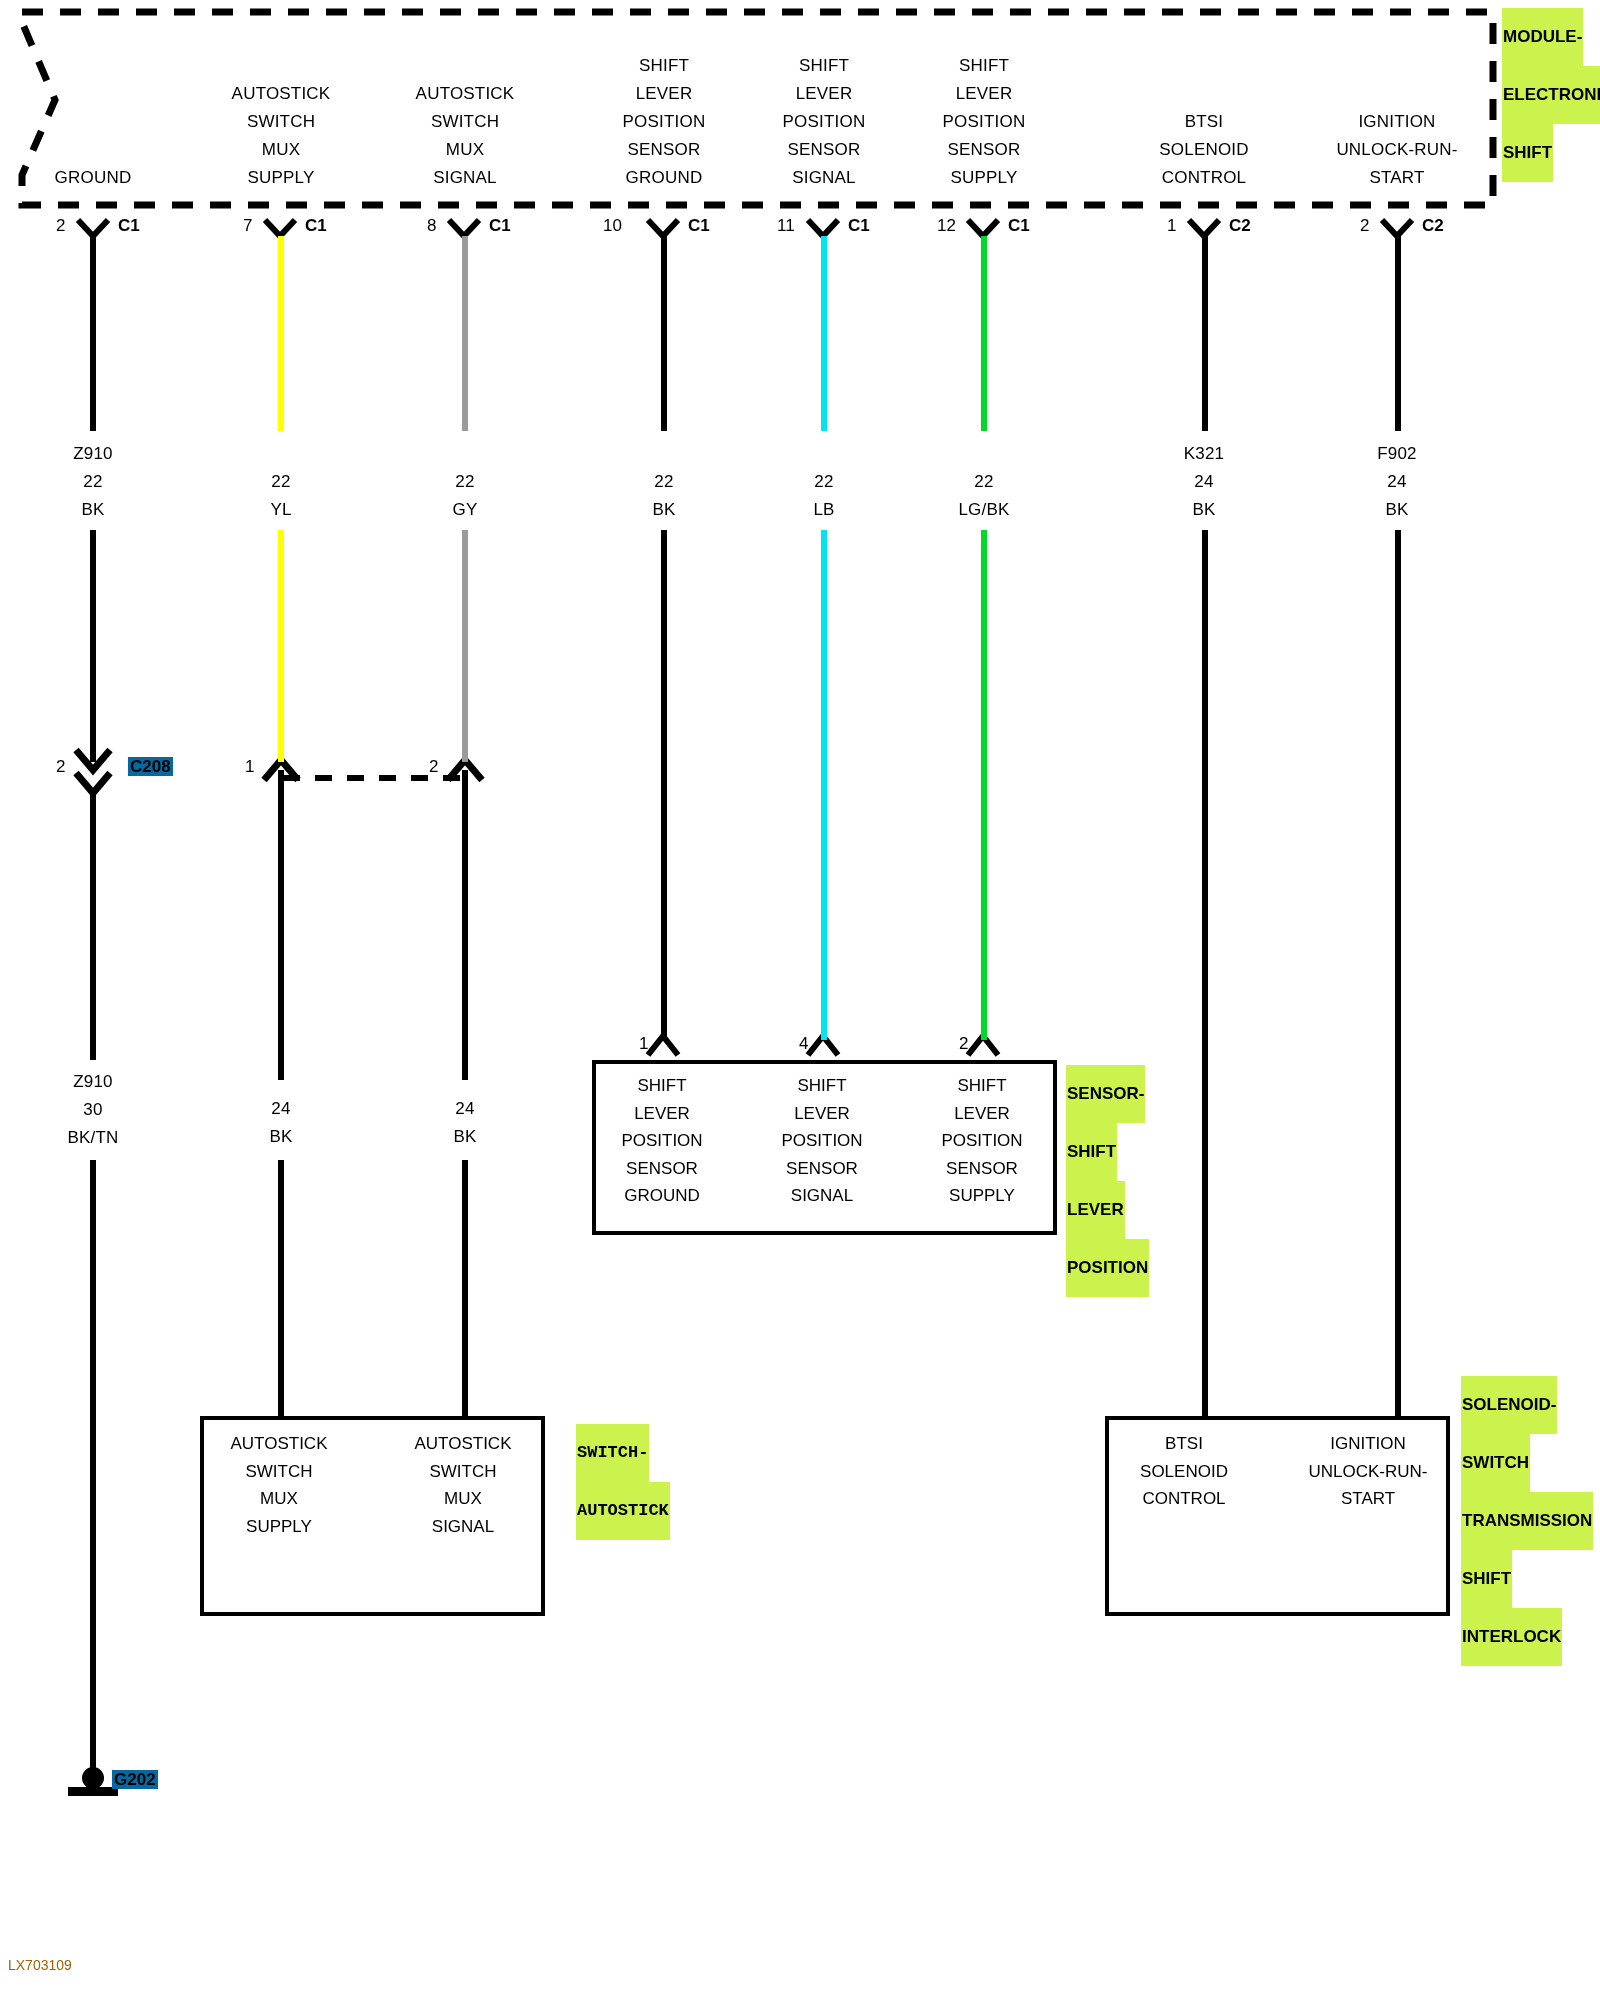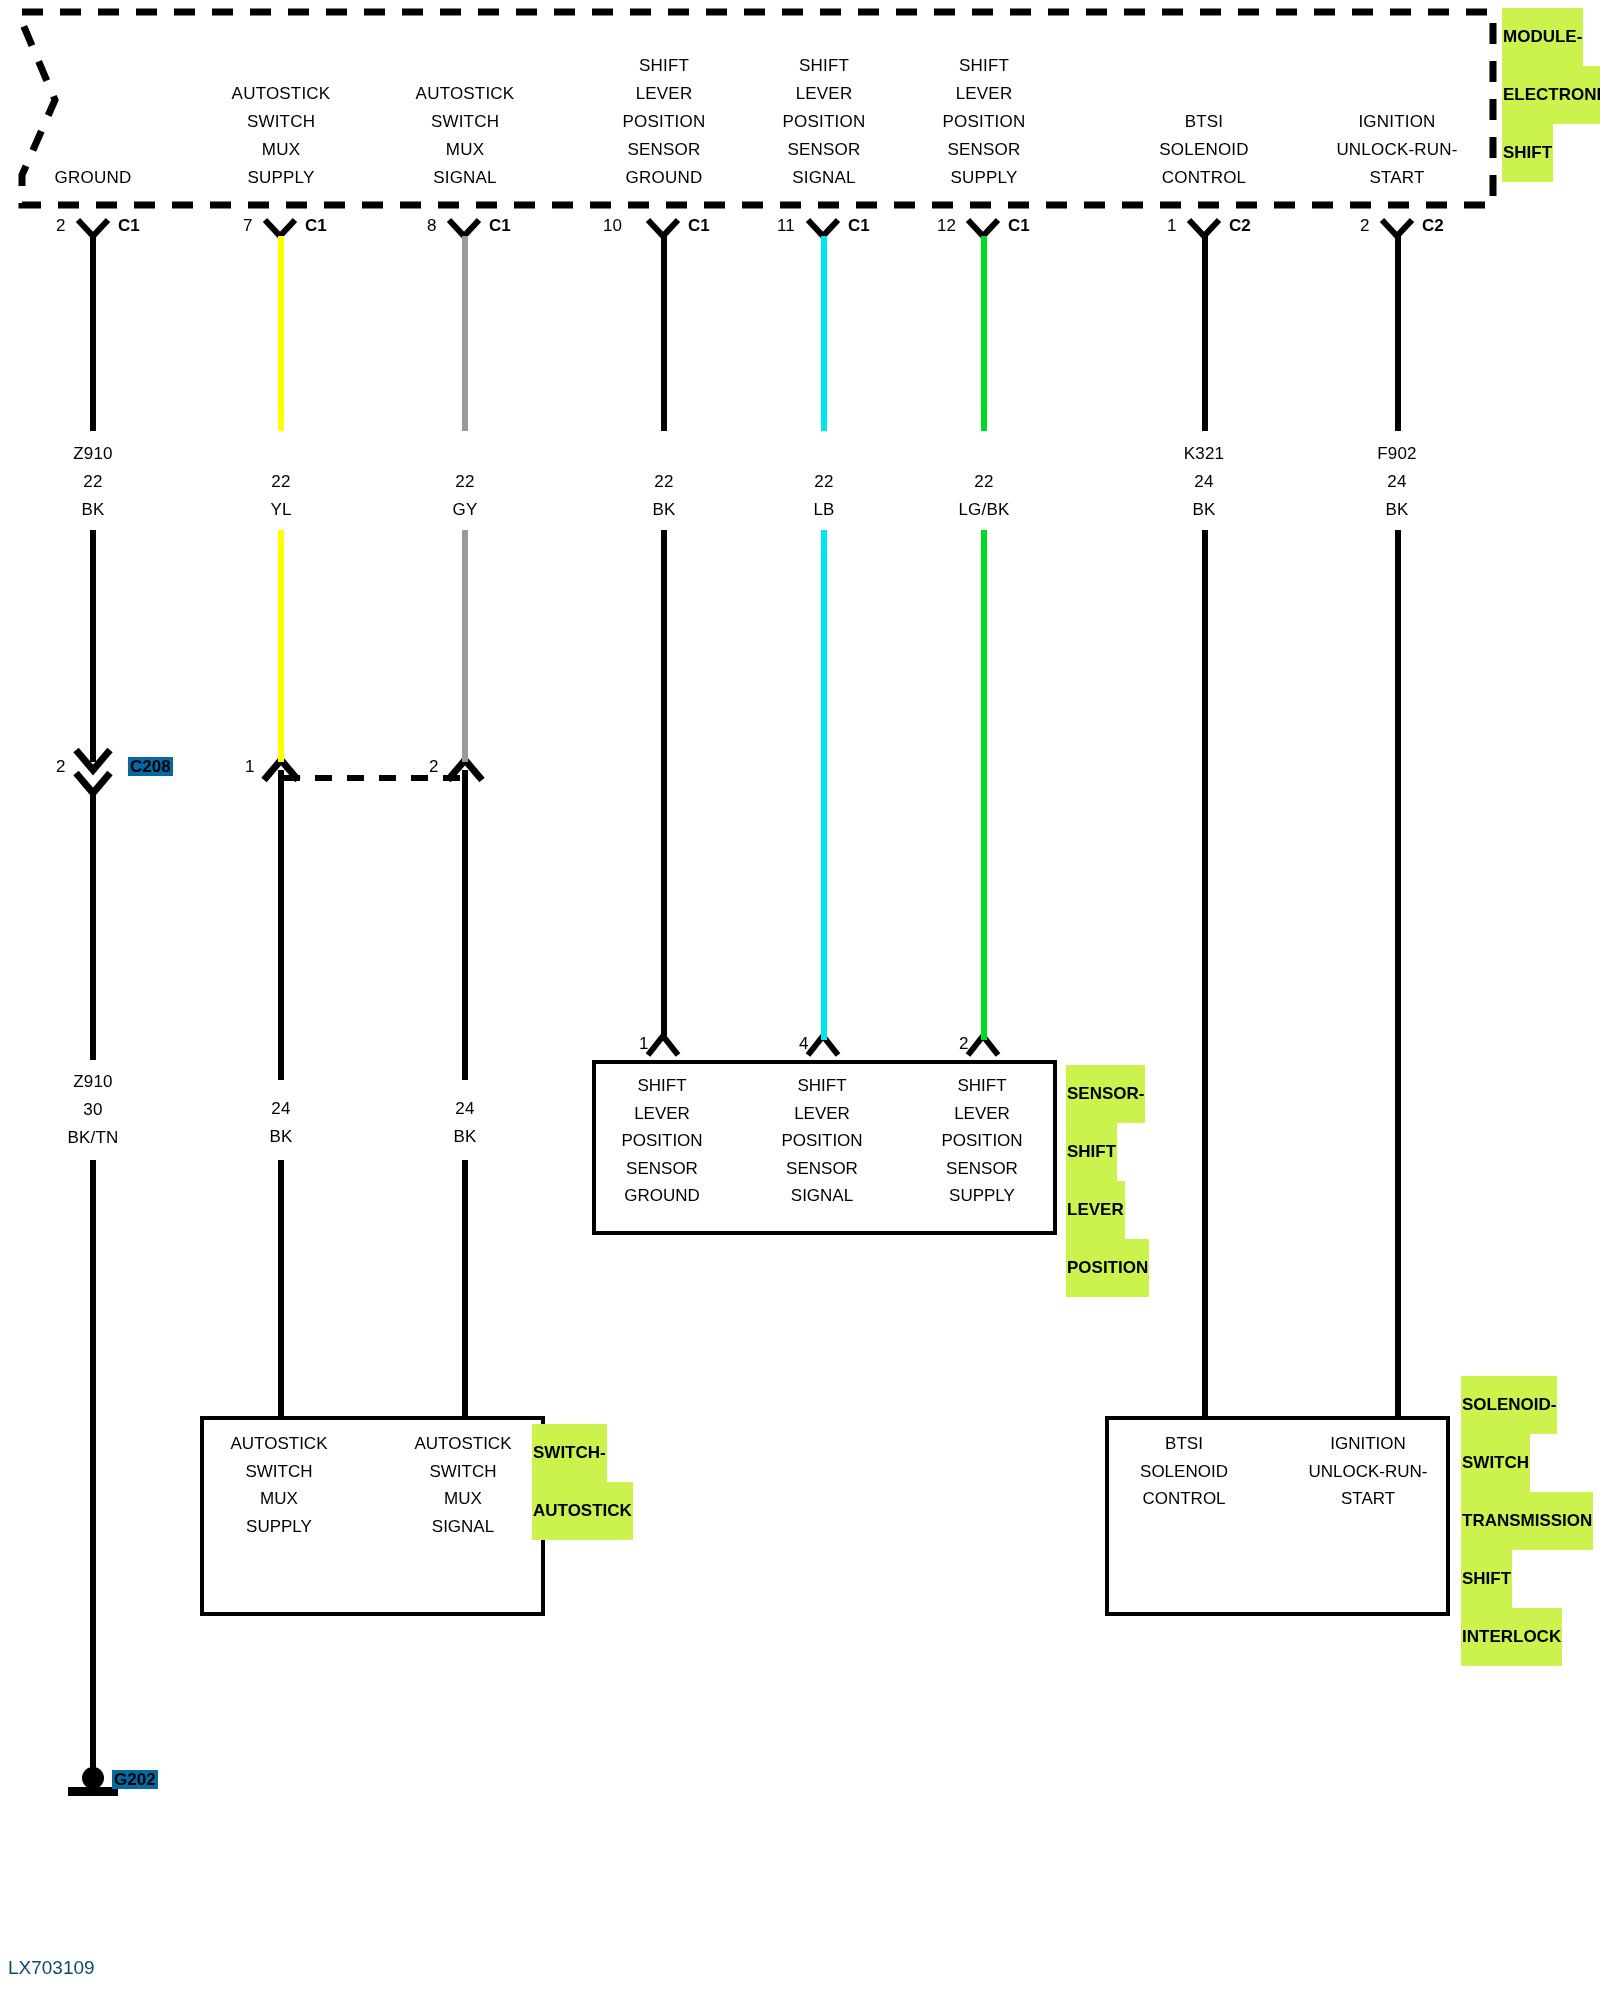--- a/index.html
+++ b/index.html
@@ -77,22 +77,22 @@
   .boxtxt {
     position: absolute;
     font-size: 17px;
     line-height: 27.5px;
     text-align: center;
     color: #000;
     white-space: nowrap;
   }
   .footer {
     position: absolute;
-    font-size: 19px;
-    color: #0c4a6e;
+    font-size: 14px;
+    color: #a16207;
     white-space: nowrap;
   }
   svg.ov {
     position: absolute;
     left: 0; top: 0;
     width: 1600px; height: 2000px;
     pointer-events: none;
   }
 </style>
 </head>
@@ -361,21 +361,21 @@
     <div>MUX</div>
     <div>SUPPLY</div>
   </div>
   <div class="boxtxt" style="left:389px; top:1430px; width:148px;">
     <div>AUTOSTICK</div>
     <div>SWITCH</div>
     <div>MUX</div>
     <div>SIGNAL</div>
   </div>
 
-  <div class="hl" style="left:532px; top:1424px;">
+  <div class="hl" style="left:576px; top:1424px;font-family:Liberation Mono, monospace;">
     <div><span class="hlt">SWITCH-</span></div>
     <div><span class="hlt">AUTOSTICK</span></div>
   </div>
 
   <div class="box" style="left:1105px; top:1416px; width:345px; height:200px;"></div>
   <div class="boxtxt" style="left:1110px; top:1430px; width:148px;">
     <div>BTSI</div>
     <div>SOLENOID</div>
     <div>CONTROL</div>
   </div>

